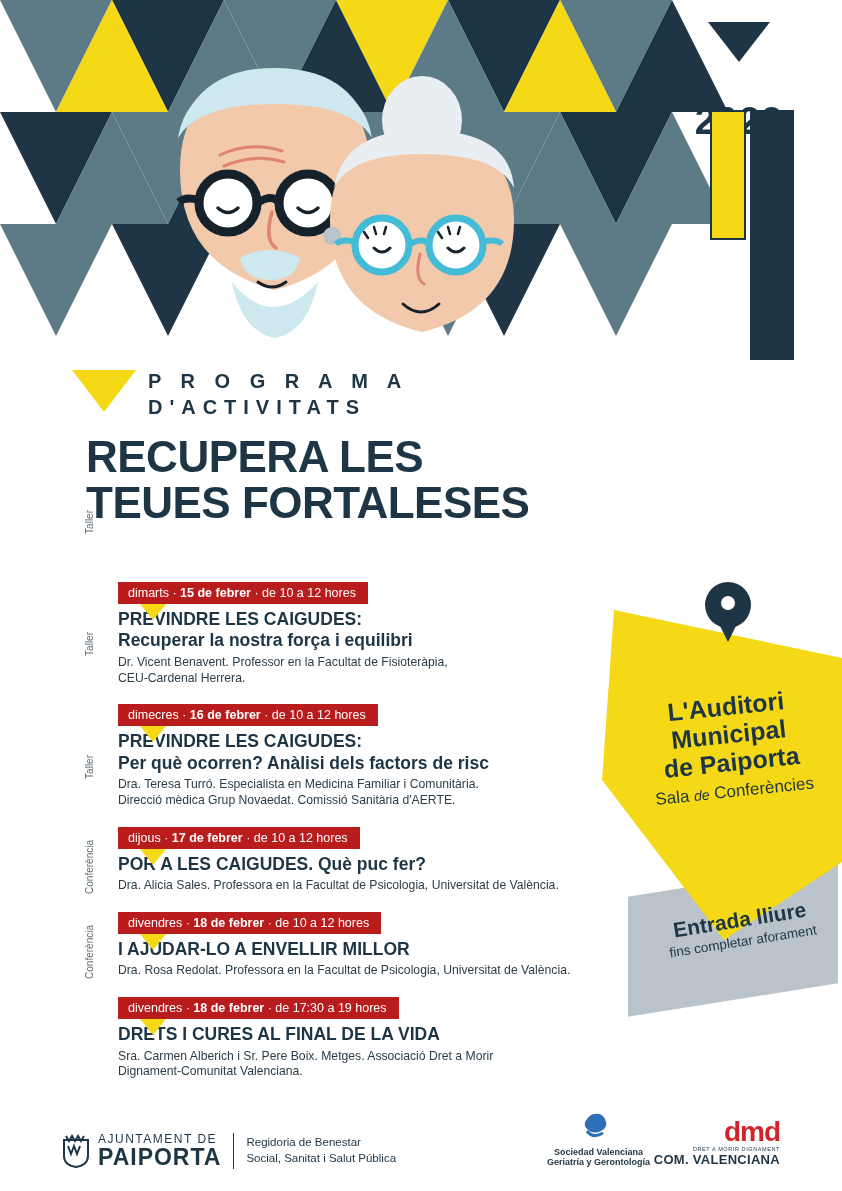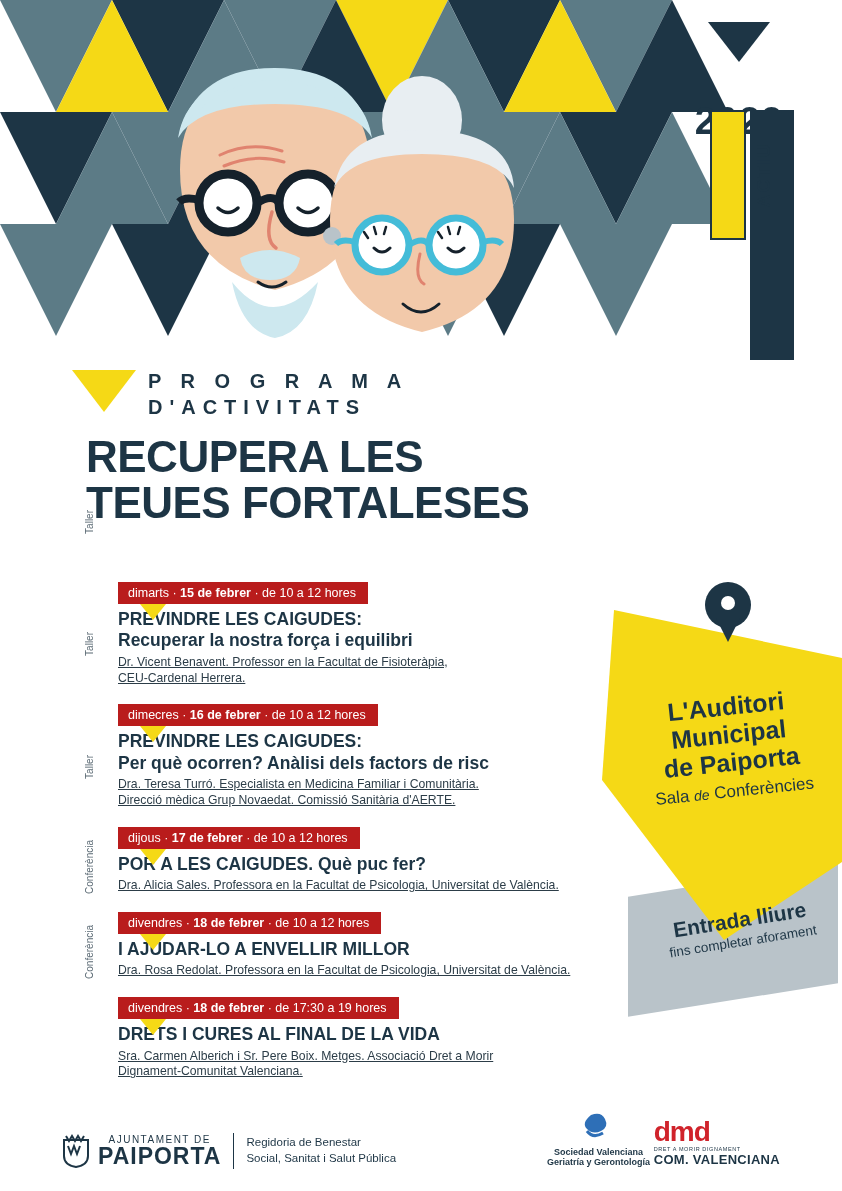--- a/index.html
+++ b/index.html
@@ -172,21 +172,20 @@
     font-weight: bold;
     color: #1d3545;
     line-height: 1.22;
     margin-top: 5px;
   }
   .sess-desc {
     font-size: 12.2px;
     color: #2c3d48;
     line-height: 1.3;
     margin-top: 3px;
-    text-decoration: underline;
   }
   .pin {
     position: absolute;
     left: 705px; top: 582px;
     width: 46px; height: 58px;
   }
   .pin-circle {
     position: absolute;
     left: 0; top: 0;
     width: 46px; height: 46px;
@@ -264,41 +263,41 @@
     position: absolute;
     left: 62px; bottom: 22px;
     display: flex;
     align-items: center;
   }
   .ayto-crest {
     width: 28px; height: 34px;
     margin-right: 8px;
     position: relative;
   }
-  .ayto-txt1 { font-size: 10px; letter-spacing: 1.5px; color: #1d3545; text-align: center; }
+  .ayto-txt1 { font-size: 12px; letter-spacing: 1.5px; color: #1d3545; }
   .ayto-txt2 { font-size: 23px; font-weight: bold; letter-spacing: 1px; color: #1d3545; line-height: 1; }
   .ayto-div {
     width: 1px; height: 36px;
     background: #1d3545;
     margin: 0 12px;
   }
   .ayto-txt3 { font-size: 11.5px; color: #1d3545; line-height: 1.35; }
 
   .svgg {
     position: absolute;
     right: 192px; bottom: 24px;
     text-align: center;
   }
   .svgg-t1 { font-size: 9px; color: #1d3545; font-weight: bold; margin-top: 2px; }
   .svgg-t2 { font-size: 9px; color: #1d3545; font-weight: bold; }
 
   .dmd {
     position: absolute;
     right: 62px; bottom: 24px;
-    text-align: left;
+    text-align: right;
   }
   .dmd-logo {
     font-size: 28px;
     font-weight: bold;
     color: #d0232b;
     line-height: 1;
     letter-spacing: -1px;
   }
   .dmd-t1 { font-size: 5.5px; color: #1d3545; letter-spacing: 0.6px; }
   .dmd-t2 { font-size: 13px; color: #1d3545; font-weight: bold; letter-spacing: 0.3px; }

